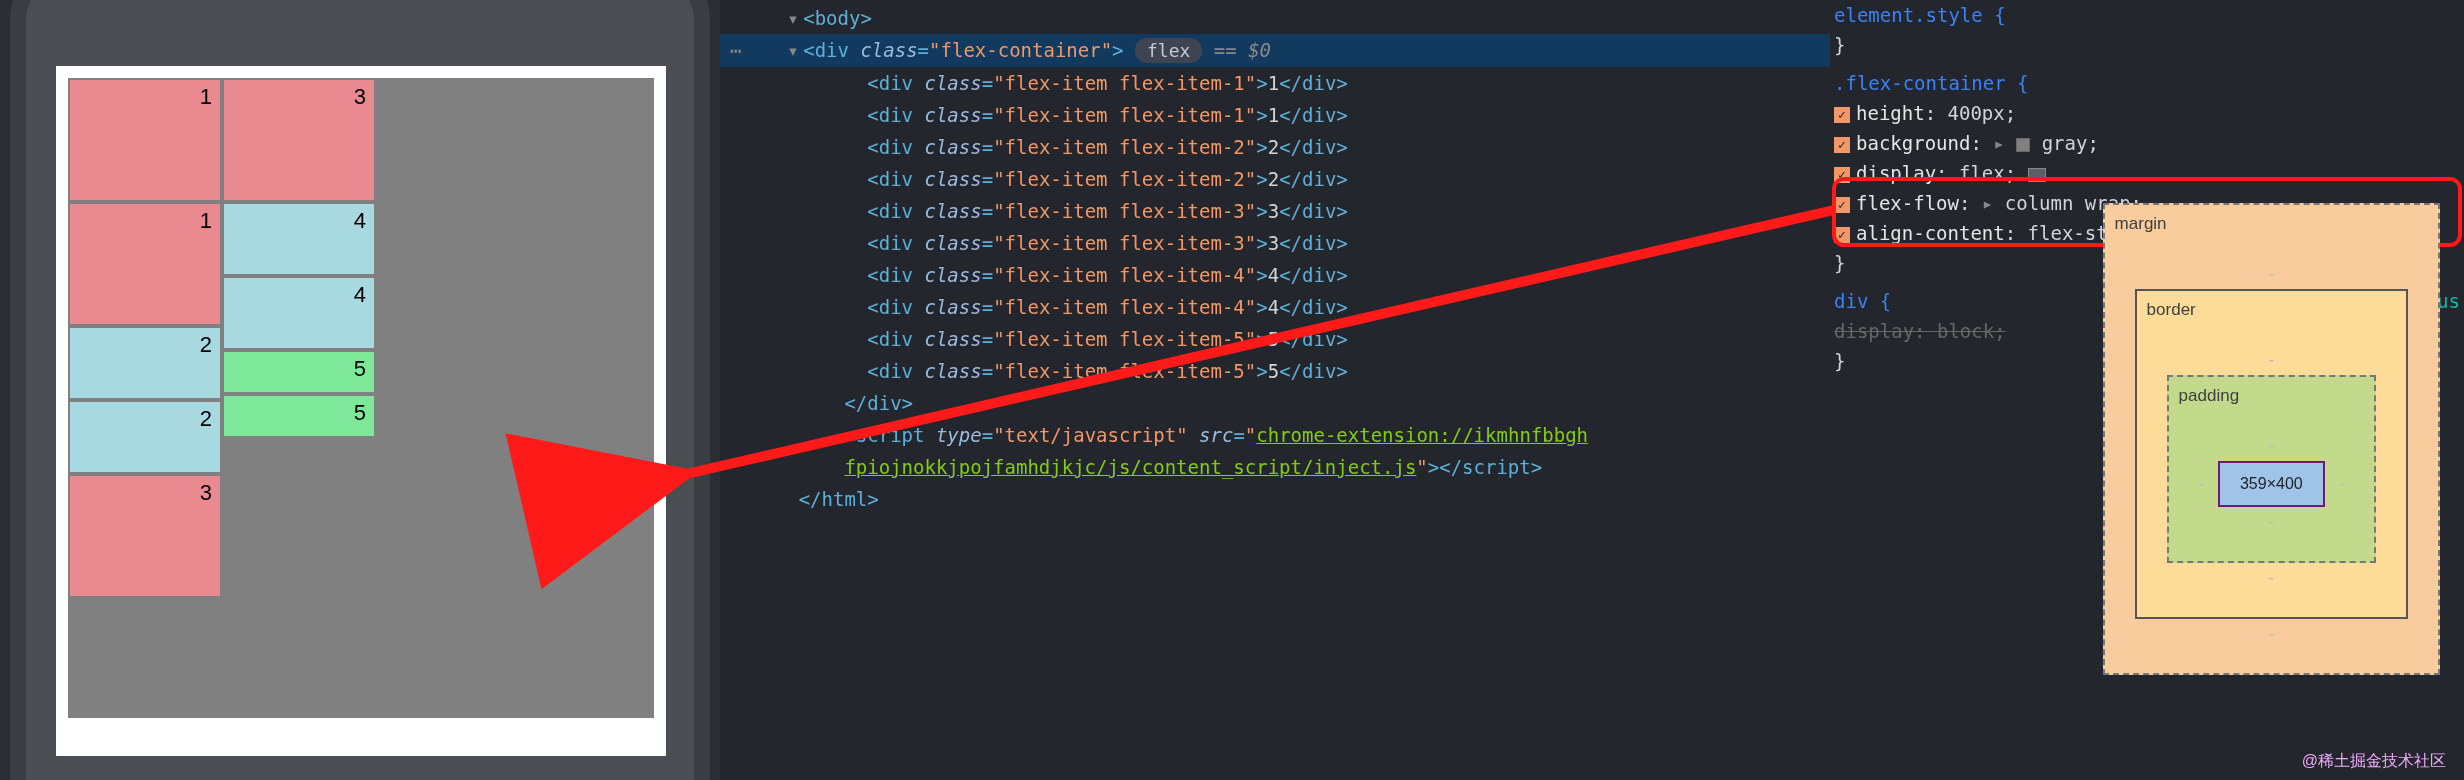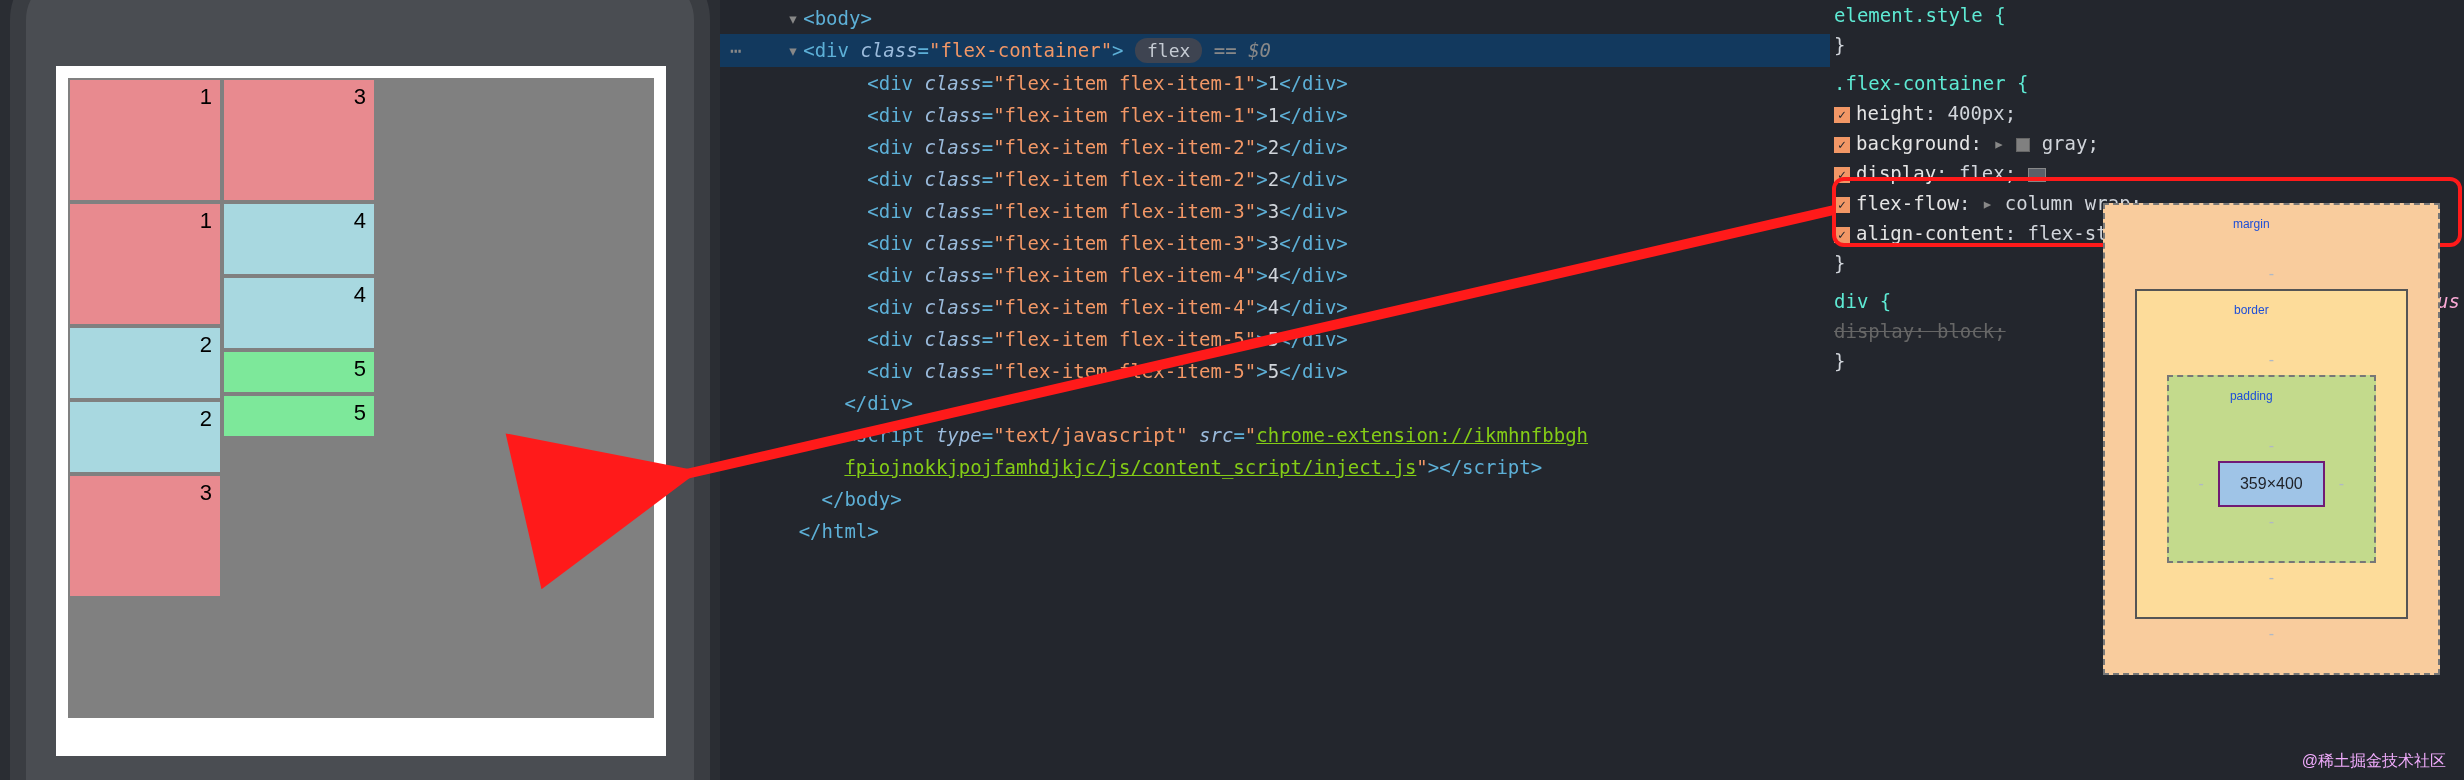--- a/index.html
+++ b/index.html
@@ -92,25 +92,25 @@
 
 
 .styles-panel {
   width: 634px;
   background: #23262d;
   color: #b0b8c4;
   line-height: 30px;
   padding: 0 4px;
   position: relative;
 }
-.rule-selector { color: #5eead4; }
+.rule-selector { color: #3b82f6; }
 .prop { color: #e5e5e5; }
 .val { color: #d1d5db; }
 .brace { color: #d1d5db; }
-.us-agent { color: #f9a8d4; font-style: italic; float: right; }
+.us-agent { color: #14b8a6; float: right; }
 .check {
   display: inline-block;
   width: 16px;
   height: 16px;
   background: #f29766;
   color: #23262d;
   font-size: 13px;
   text-align: center;
   line-height: 16px;
   margin-right: 6px;
@@ -150,21 +150,21 @@
   position: absolute;
   right: 24px;
   bottom: 105px;
   font-size: 16px;
   font-family: sans-serif;
 }
 .bm-margin { background: #f9cc9d; border: 2px dashed #777; padding: 24px 30px; text-align: center; }
 .bm-border { background: #fddc9a; border: 2px solid #555; padding: 24px 30px; }
 .bm-padding { background: #c3da8c; border: 2px dashed #777; padding: 24px 30px; }
 .bm-content { background: #9fc4e7; border: 2px solid #701a75; padding: 6px 20px; color: #1e2127; }
-.bm-label { position: relative; top: -20px; left: -20px; text-align: center; color: #1d4ed8; font-size: 12px; }
+.bm-label { position: relative; top: -20px; left: -20px; text-align: left; color: #404040; font-size: 17px; }
 
 
 .arrow {
   position: absolute;
   pointer-events: none;
   top: 0; left: 0;
   width: 2464px;
   height: 780px;
 }
 
@@ -212,21 +212,20 @@
   <div class="dom-line">            <span class="tag">&lt;div </span><span class="attr-name">class</span><span class="tag">=</span><span class="attr-val">"</span><span class="attr-val">flex-item flex-item-3</span><span class="attr-val">"</span><span class="tag">&gt;</span><span class="text-node">3</span><span class="tag">&lt;/div&gt;</span></div>
   <div class="dom-line">            <span class="tag">&lt;div </span><span class="attr-name">class</span><span class="tag">=</span><span class="attr-val">"</span><span class="attr-val">flex-item flex-item-3</span><span class="attr-val">"</span><span class="tag">&gt;</span><span class="text-node">3</span><span class="tag">&lt;/div&gt;</span></div>
   <div class="dom-line">            <span class="tag">&lt;div </span><span class="attr-name">class</span><span class="tag">=</span><span class="attr-val">"</span><span class="attr-val">flex-item flex-item-4</span><span class="attr-val">"</span><span class="tag">&gt;</span><span class="text-node">4</span><span class="tag">&lt;/div&gt;</span></div>
   <div class="dom-line">            <span class="tag">&lt;div </span><span class="attr-name">class</span><span class="tag">=</span><span class="attr-val">"</span><span class="attr-val">flex-item flex-item-4</span><span class="attr-val">"</span><span class="tag">&gt;</span><span class="text-node">4</span><span class="tag">&lt;/div&gt;</span></div>
   <div class="dom-line">            <span class="tag">&lt;div </span><span class="attr-name">class</span><span class="tag">=</span><span class="attr-val">"</span><span class="attr-val">flex-item flex-item-5</span><span class="attr-val">"</span><span class="tag">&gt;</span><span class="text-node">5</span><span class="tag">&lt;/div&gt;</span></div>
   <div class="dom-line">            <span class="tag">&lt;div </span><span class="attr-name">class</span><span class="tag">=</span><span class="attr-val">"</span><span class="attr-val">flex-item flex-item-5</span><span class="attr-val">"</span><span class="tag">&gt;</span><span class="text-node">5</span><span class="tag">&lt;/div&gt;</span></div>
 
   <div class="dom-line">          <span class="tag">&lt;/div&gt;</span></div>
   <div class="dom-line">          <span class="tag">&lt;script </span><span class="attr-name">type</span><span class="tag">=</span><span class="attr-val">"text/javascript"</span> <span class="attr-name">src</span><span class="tag">=</span><span class="attr-val">"</span><span class="src-link">chrome-extension://ikmhnfbbgh</span></div>
   <div class="dom-line">          <span class="src-link">fpiojnokkjpojfamhdjkjc/js/content_script/inject.js</span><span class="attr-val">"</span><span class="tag">&gt;&lt;/script&gt;</span></div>
-  <div class="dom-line">        <span class="tag">&lt;/body&gt;</span></div>
   <div class="dom-line">      <span class="tag">&lt;/html&gt;</span></div>
 </div>
 
 <div class="styles-panel">
   <div><span class="rule-selector">element.style {</span></div>
   <div><span class="brace">}</span></div>
   <div style="height:8px"></div>
   <div><span class="rule-selector">.flex-container {</span></div>
   <div><span class="check">✓</span><span class="prop">height</span><span class="val">: </span><span class="val">400px</span><span class="val">;</span></div>
   <div><span class="check">✓</span><span class="prop">background</span><span class="val">: </span><span class="inline-arrow">▸</span> <span class="swatch swatch-gray"></span> <span class="val">gray</span><span class="val">;</span></div>

